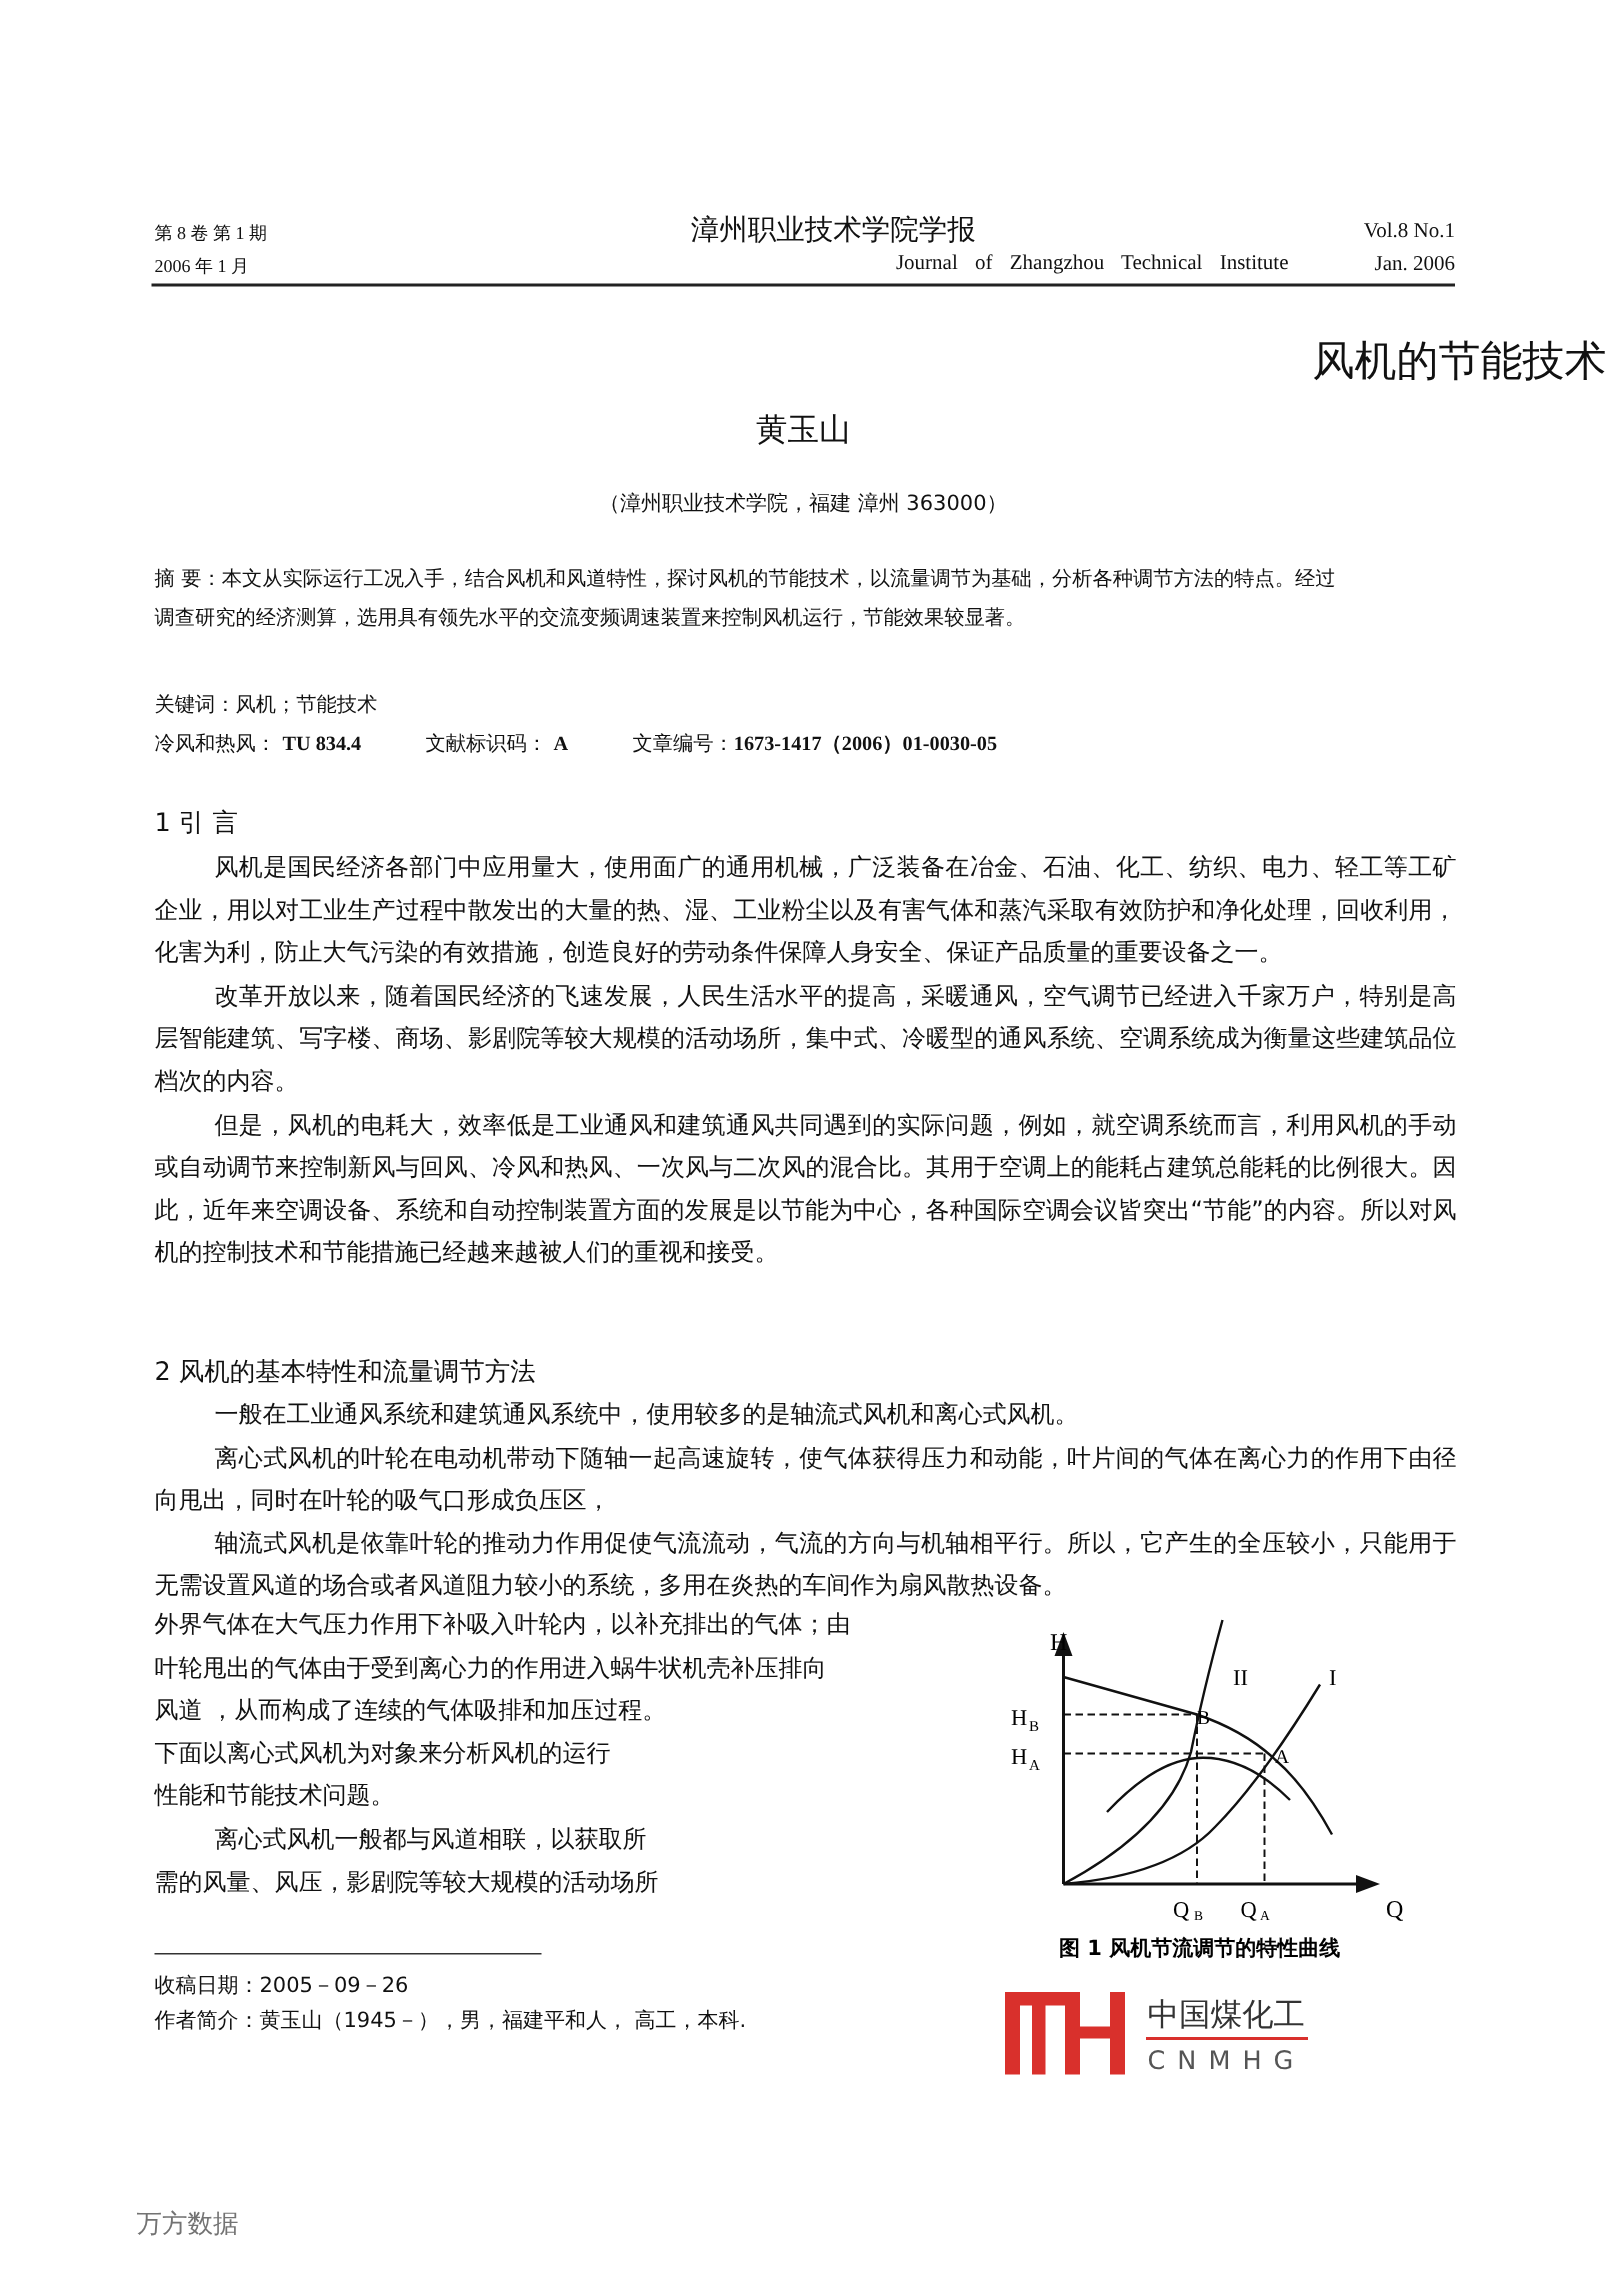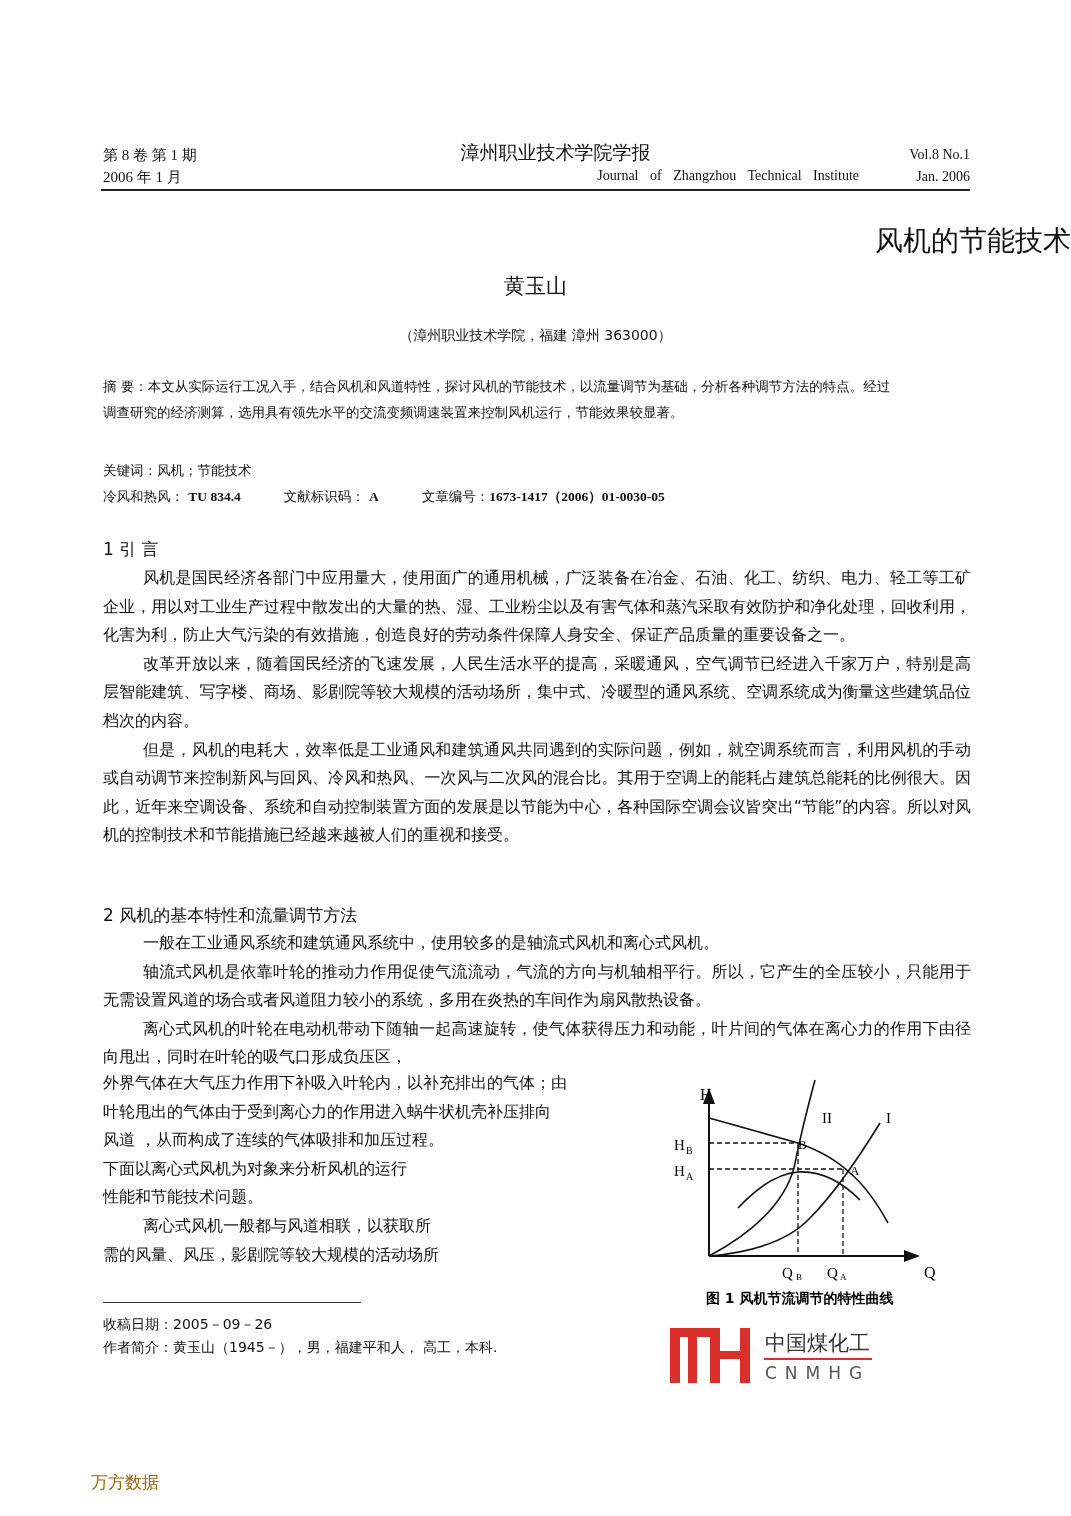--- a/index.html
+++ b/index.html
@@ -1,38 +1,38 @@
 <!DOCTYPE html>
 <html><head>
 <meta charset="utf-8">
 <style>
   html, body { margin: 0; padding: 0; background: #ffffff; }
   body { width: 1071px; height: 1516px; position: relative; overflow: hidden; color: #111; font-family: "DejaVu Sans", sans-serif; }
   .abs { position: absolute; }
   .serif { font-family: "Liberation Serif", "DejaVu Serif", serif; }
-  .hdr-left { left: 103px; top: 144px; font-size: 15px; line-height: 22px; }
+  .hdr-left { left: 103px; top: 144px; font-size: 12px; line-height: 22px; }
   .hdr-right { right: 101px; top: 144px; font-size: 14px; line-height: 22px; text-align: right; }
   .hdr-center-title { left: 0; width: 1071px; top: 140px; text-align: center; font-size: 19px; padding-left: 20px; }
   .hdr-center-sub { left: 0; width: 859px; top: 168px; text-align: right; font-size: 14px; word-spacing: 8px; }
   .hdr-rule { left: 101px; top: 189px; width: 869px; height: 2px; background: #222; }
   .title { left: 0; width: 1071px; top: 222px; text-align: right; font-size: 28px; }
   .author { left: 0; width: 1071px; top: 272px; text-align: center; font-size: 21px; }
   .affil { left: 0; width: 1071px; top: 327px; text-align: center; font-size: 14px; }
   .abstract { left: 103px; top: 373px; width: 790px; font-size: 13.5px; line-height: 26px; }
   .kw { left: 103px; top: 457px; font-size: 13.5px; line-height: 26px; }
   .cls { left: 103px; top: 483px; font-size: 13.5px; line-height: 26px; white-space: pre; }
   .cls b { font-family: "Liberation Serif", serif; }
   .sec { font-size: 17px; line-height: 26px; }
   .body { font-size: 16px; line-height: 28.6px; width: 868px; text-align: justify; }
   .body p { margin: 0; }
   .ind { text-indent: 40px; }
   .narrow { width: 560px; font-size: 16px; line-height: 28.6px; }
   .fn-rule { left: 103px; top: 1302px; width: 258px; height: 1px; background: #333; }
   .fn { left: 103px; font-size: 14px; line-height: 22px; }
-  .wanfang { left: 91px; top: 1471px; font-size: 17px; color: #a16207; }
+  .wanfang { left: 91px; top: 1471px; font-size: 17px; color: #737373; }
   .logo { left: 670px; top: 1325px; width: 210px; height: 60px; }
   .fig { left: 670px; top: 1078px; width: 290px; height: 230px; }
 </style>
 </head>
 <body>
 
 <div class="abs hdr-left serif">
   <div>第 8 卷   第 1 期</div>
   <div>2006 年 1 月</div>
 </div>
@@ -59,22 +59,22 @@
 <div class="abs sec" style="left:103px; top:536px;">1 引  言</div>
 <div class="abs body" style="left:103px; top:564px;">
   <p class="ind">风机是国民经济各部门中应用量大，使用面广的通用机械，广泛装备在冶金、石油、化工、纺织、电力、轻工等工矿企业，用以对工业生产过程中散发出的大量的热、湿、工业粉尘以及有害气体和蒸汽采取有效防护和净化处理，回收利用，化害为利，防止大气污染的有效措施，创造良好的劳动条件保障人身安全、保证产品质量的重要设备之一。</p>
   <p class="ind">改革开放以来，随着国民经济的飞速发展，人民生活水平的提高，采暖通风，空气调节已经进入千家万户，特别是高层智能建筑、写字楼、商场、影剧院等较大规模的活动场所，集中式、冷暖型的通风系统、空调系统成为衡量这些建筑品位档次的内容。</p>
   <p class="ind">但是，风机的电耗大，效率低是工业通风和建筑通风共同遇到的实际问题，例如，就空调系统而言，利用风机的手动或自动调节来控制新风与回风、冷风和热风、一次风与二次风的混合比。其用于空调上的能耗占建筑总能耗的比例很大。因此，近年来空调设备、系统和自动控制装置方面的发展是以节能为中心，各种国际空调会议皆突出“节能”的内容。所以对风机的控制技术和节能措施已经越来越被人们的重视和接受。</p>
 </div>
 
 <div class="abs sec" style="left:103px; top:902px;">2  风机的基本特性和流量调节方法</div>
 <div class="abs body" style="left:103px; top:929px;">
   <p class="ind">一般在工业通风系统和建筑通风系统中，使用较多的是轴流式风机和离心式风机。</p>
+  <p class="ind">离心式风机的叶轮在电动机带动下随轴一起高速旋转，使气体获得压力和动能，叶片间的气体在离心力的作用下由径向甩出，同时在叶轮的吸气口形成负压区，</p>
   <p class="ind">轴流式风机是依靠叶轮的推动力作用促使气流流动，气流的方向与机轴相平行。所以，它产生的全压较小，只能用于无需设置风道的场合或者风道阻力较小的系统，多用在炎热的车间作为扇风散热设备。</p>
-  <p class="ind">离心式风机的叶轮在电动机带动下随轴一起高速旋转，使气体获得压力和动能，叶片间的气体在离心力的作用下由径向甩出，同时在叶轮的吸气口形成负压区，</p>
 </div>
 <div class="abs narrow" style="left:103px; top:1069px;">
   <div>外界气体在大气压力作用下补吸入叶轮内，以补充排出的气体；由</div>
   <div>叶轮甩出的气体由于受到离心力的作用进入蜗牛状机壳补压排向</div>
   <div>风道 ，从而构成了连续的气体吸排和加压过程。</div>
   <div>下面以离心式风机为对象来分析风机的运行</div>
   <div>性能和节能技术问题。</div>
   <div style="text-indent:40px;">离心式风机一般都与风道相联，以获取所</div>
   <div>需的风量、风压，影剧院等较大规模的活动场所</div>
 </div>

